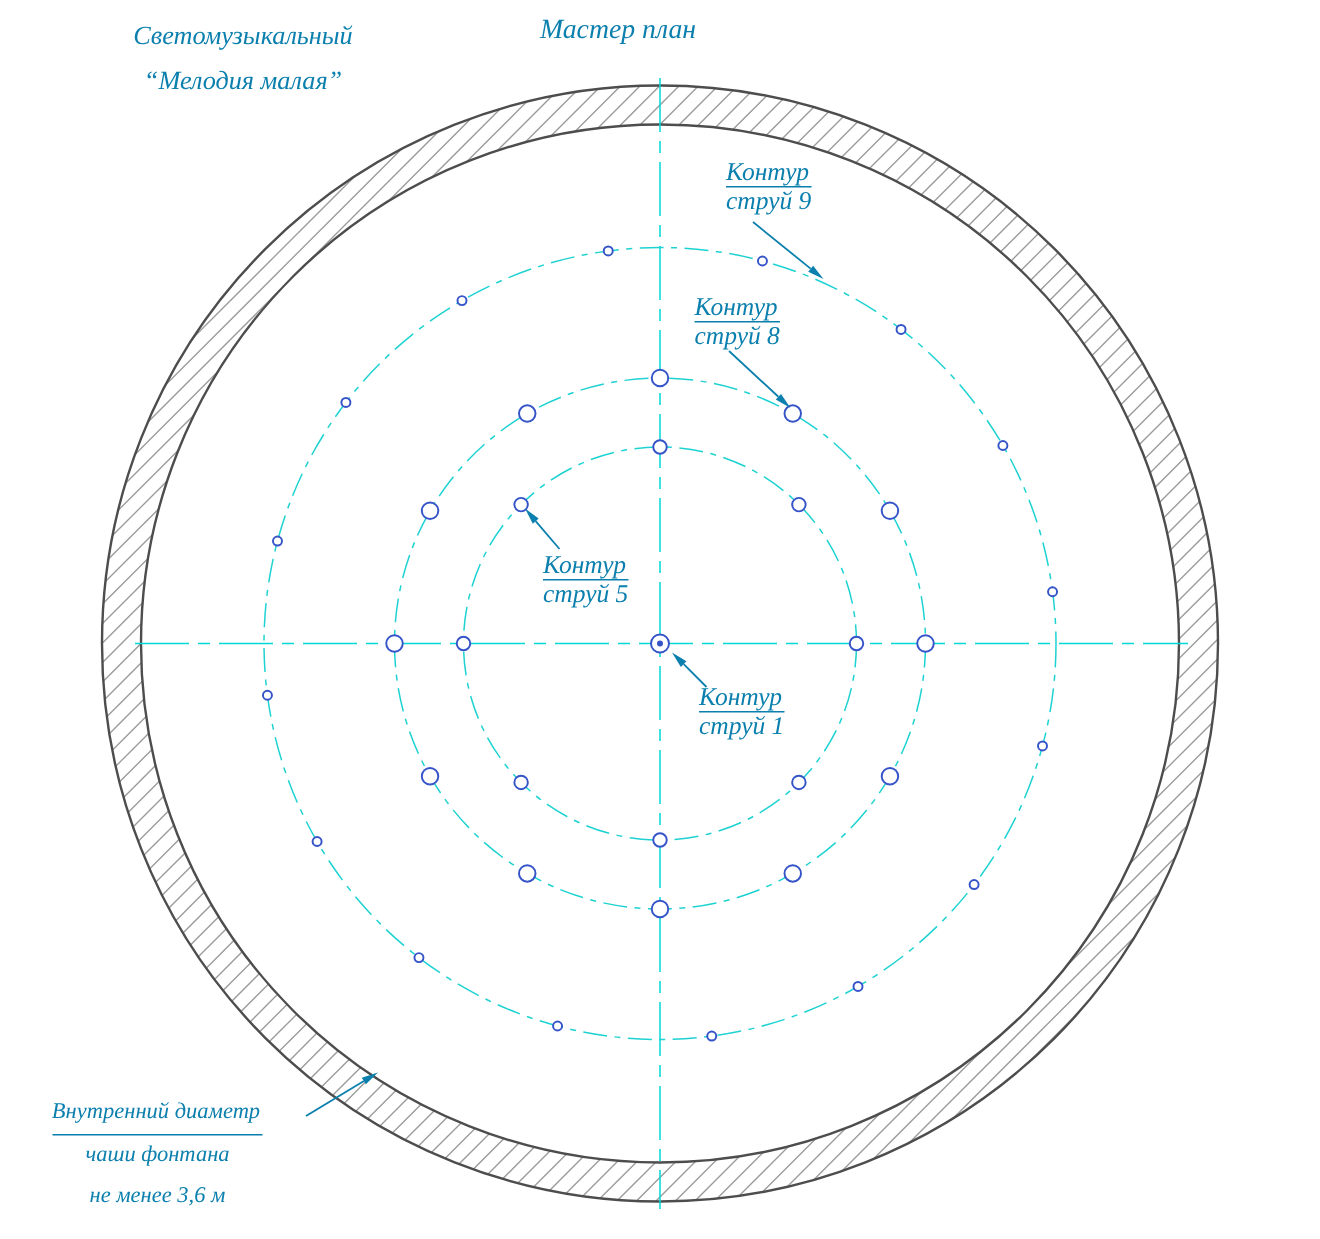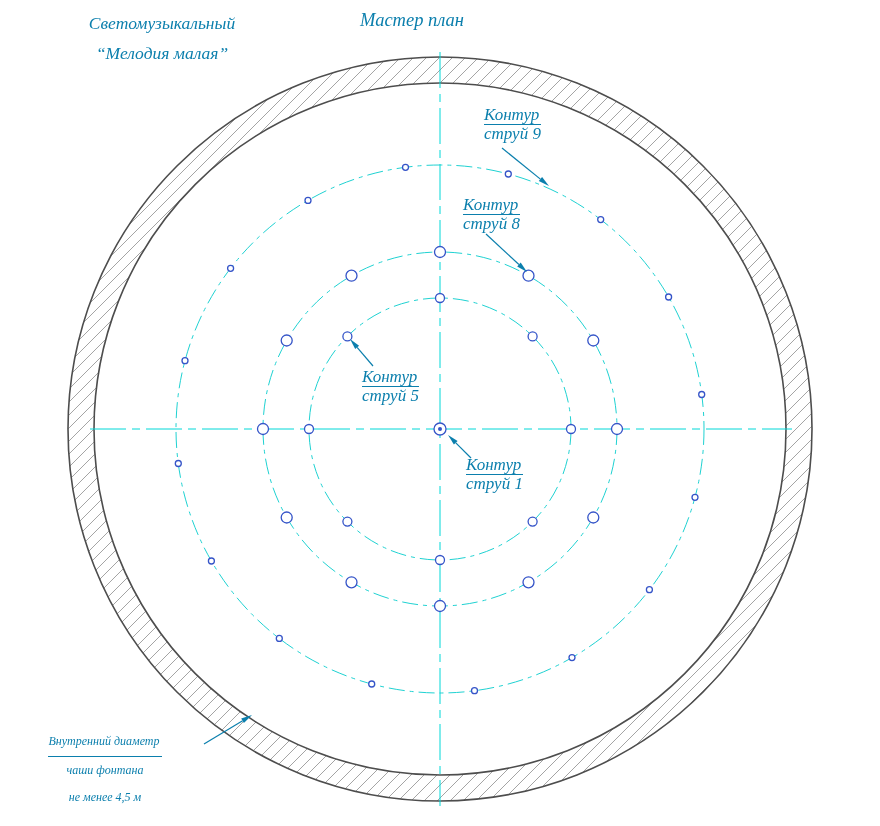--- a/index.html
+++ b/index.html
@@ -3,21 +3,21 @@
 <meta charset="utf-8">
 <style>
   html,body{margin:0;padding:0;background:#ffffff;}
   body{width:880px;height:826px;overflow:hidden;}
   .stage{position:relative;width:880px;height:586px;font-family:Liberation Serif, serif;}
   .stage svg{position:absolute;left:0;top:0;}
   .cad-text{position:absolute;font-style:italic;color:var(--text,#0b7fad);}
   .title-block{left:38px;top:8px;width:248px;text-align:center;font-size:17.5px;line-height:30px;}
   .master-title{left:360px;top:10px;width:170px;text-align:left;font-size:18.5px;}
   .leader-label{font-size:17px;line-height:17px;}
-  .footnote{left:2px;top:728px;width:206px;text-align:center;font-size:12px;line-height:27px;}
+  .footnote{left:2px;top:728px;width:206px;text-align:center;font-size:15px;line-height:27px;}
   .lbl4{left:484px;top:106px;}
   .lbl3{left:463px;top:196px;}
   .lbl2{left:362px;top:368px;}
   .lbl1{left:466px;top:456px;}
   .ul{border-bottom:1.5px solid currentColor;padding:0 2px 1px 0;display:inline-block;}
 </style>
 </head>
 <body>
 
 <div class="stage">
@@ -262,16 +262,16 @@
   </div>
 
   <div class="cad-text leader-label lbl1">
     <div><span class="ul">Контур</span></div>
     <div>струй 1</div>
   </div>
 
   <div class="cad-text footnote">
     <div><span class="ul">Внутренний диаметр</span></div>
     <div>чаши фонтана</div>
-    <div>не менее 4,5 м</div>
+    <div>не менее 3,6 м</div>
   </div>
 
 </div>
 
 </body></html>

